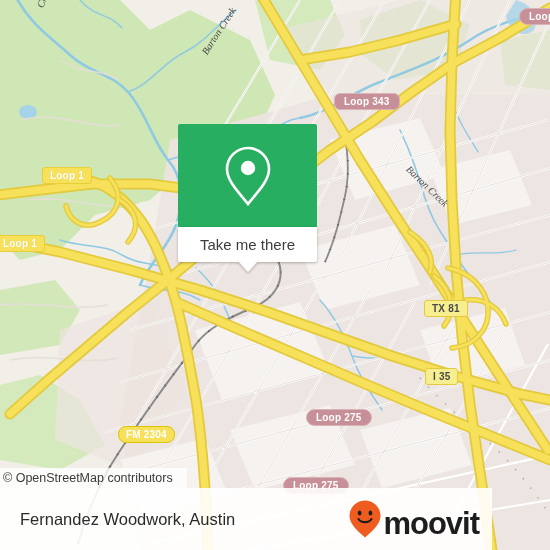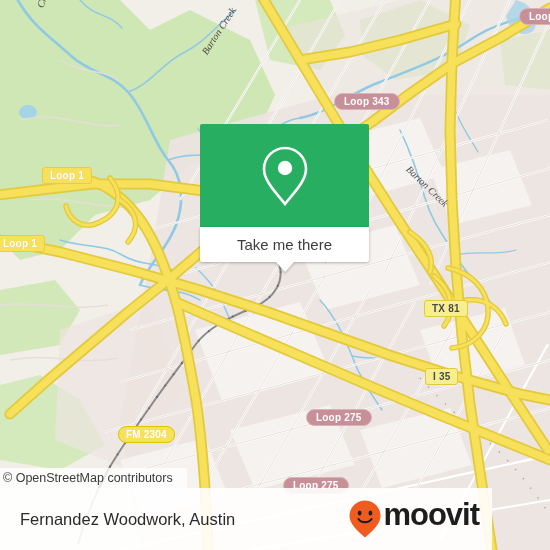--- a/index.html
+++ b/index.html
@@ -42,21 +42,21 @@
   }
 
   
   .water-label{
     position:absolute;color:#4a4a4a;font-size:10px;
     font-family:"Liberation Serif", serif;font-style:italic;
     white-space:nowrap;pointer-events:none;
   }
 
   
-  #callout{position:absolute;left:200px;top:124px;width:169px;}
+  #callout{position:absolute;left:178px;top:124px;width:139px;}
   #callout-img{
     height:103px;background:#27ae60;
     border-radius:2px 2px 0 0;
     display:flex;align-items:center;justify-content:center;
   }
   #callout-foot{
     position:relative;height:35px;background:#ffffff;
     border-radius:0 0 2px 2px;
     display:flex;align-items:center;justify-content:center;
     box-shadow:0 1px 3px rgba(0,0,0,.28);
@@ -86,21 +86,21 @@
     background:rgba(255,255,255,.90);
     display:flex;align-items:center;
     box-sizing:border-box;
   }
   #place-name{
     position:absolute;left:20px;top:50%;transform:translateY(-50%);
     font-size:16.5px;color:#2b2b2b;white-space:nowrap;
   }
   #brand{
     position:absolute;right:13px;top:50%;transform:translateY(-50%);
-    display:flex;align-items:flex-start;gap:1px;
+    display:flex;align-items:flex-end;gap:1px;
   }
   #brand-text{
     font-size:31px;font-weight:bold;color:#1d1d1d;letter-spacing:-1px;
     line-height:1;
   }
 </style>
 </head>
 <body>
 
 <div id="root">
@@ -246,21 +246,21 @@
             <path d="M448,268 C470,272 486,288 488,308 C490,330 474,346 452,348"></path>
             <path d="M434,276 C452,290 456,310 444,326"></path>
             <path d="M466,300 C486,298 500,308 506,324"></path>
             <path d="M410,232 C428,244 434,258 430,272"></path>
           </g>
         </g>
 
       </g>
     </svg>
 
-    <div class="shield loopred" style="left:334px;top:93px;">
+    <div class="shield loopred" style="left:334px;top:93px;border-radius:6px;">
       <span>Loop 343</span>
       </div>
     <div class="shield loopred" style="left:519px;top:8px;">
       <span>Loop</span>
       </div>
     <div class="shield motorway" style="left:42px;top:167px;">
       <span>Loop 1</span>
       </div>
     <div class="shield motorway" style="left:-5px;top:235px;">
       <span>Loop 1</span>

